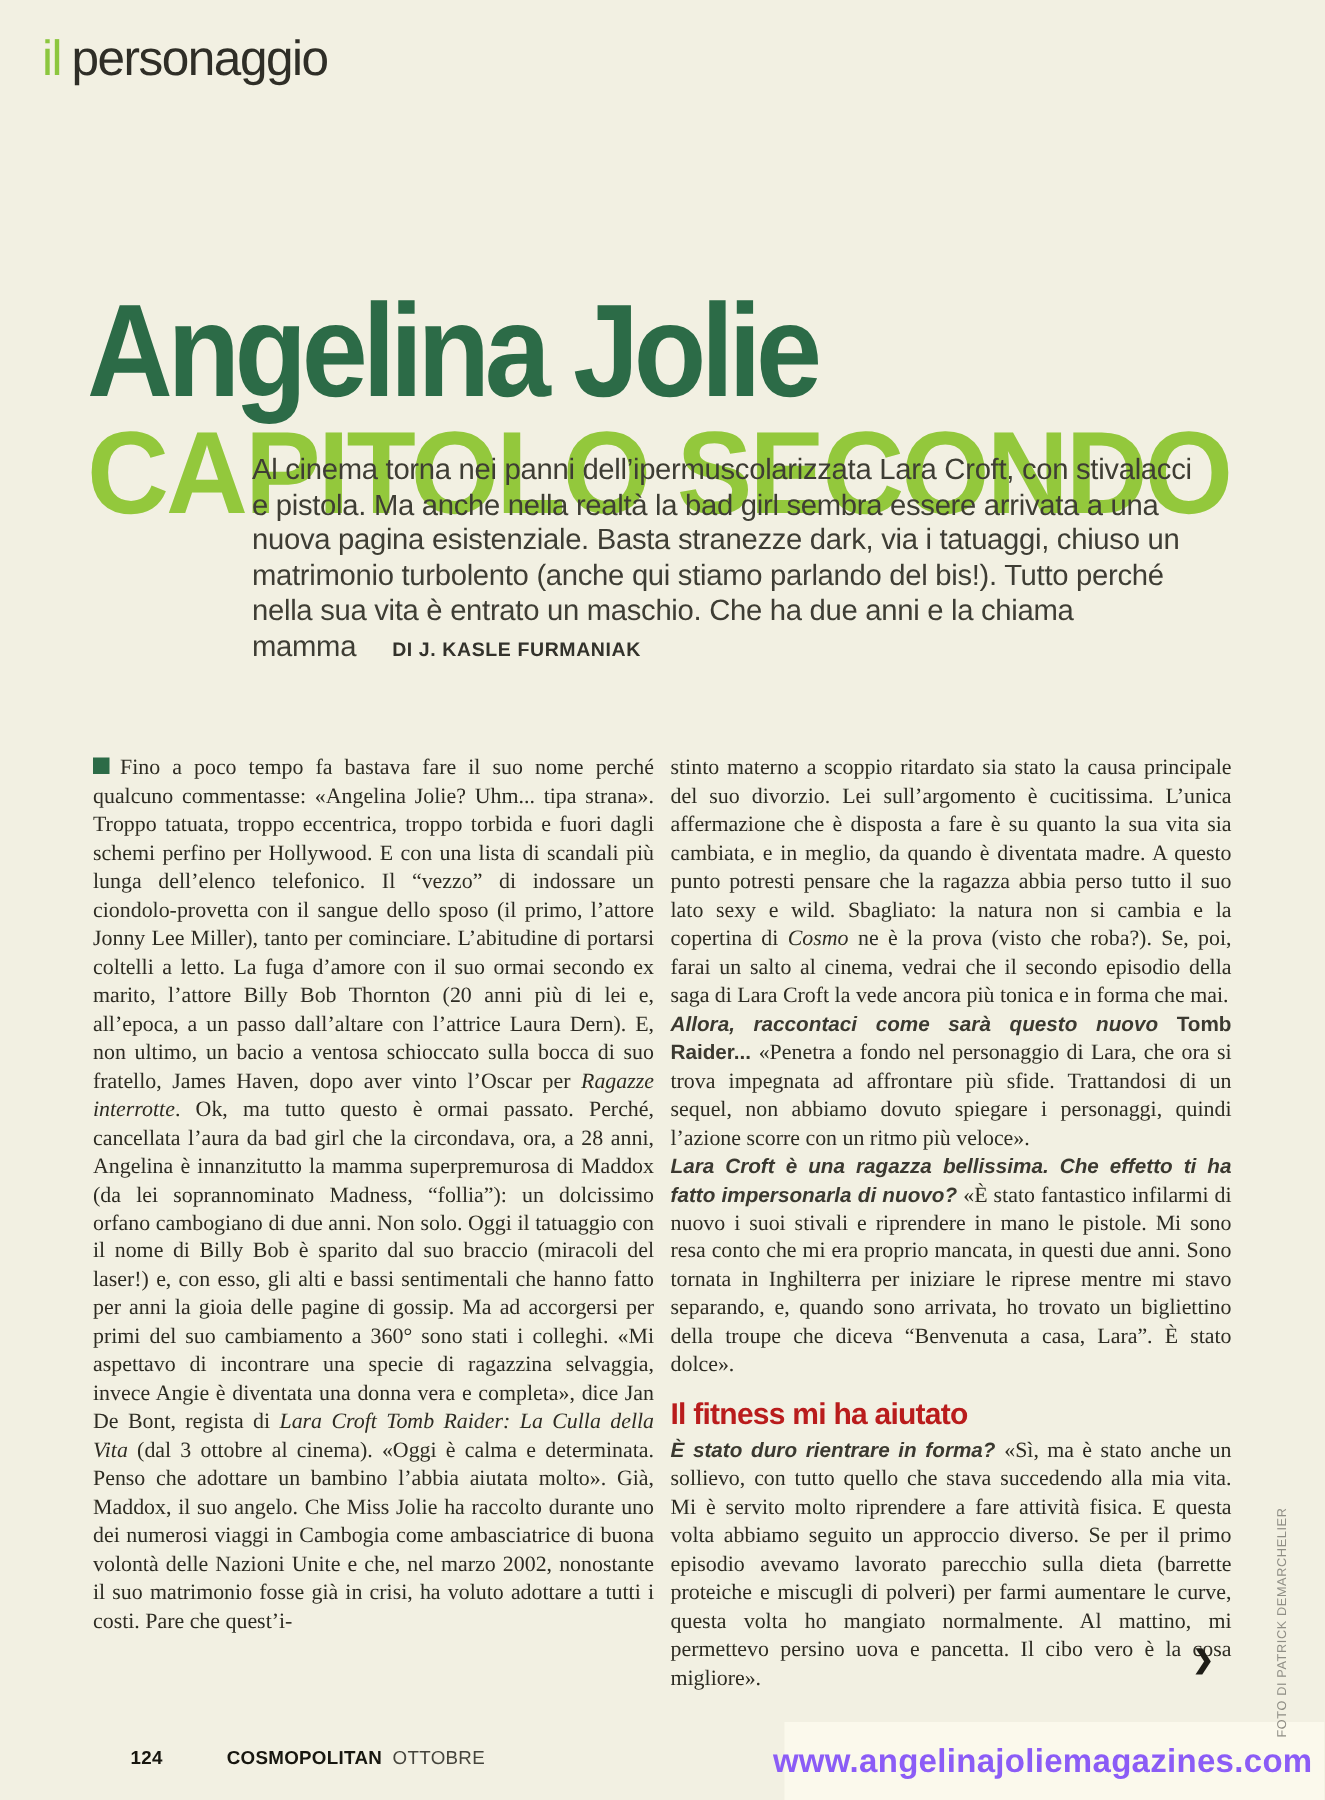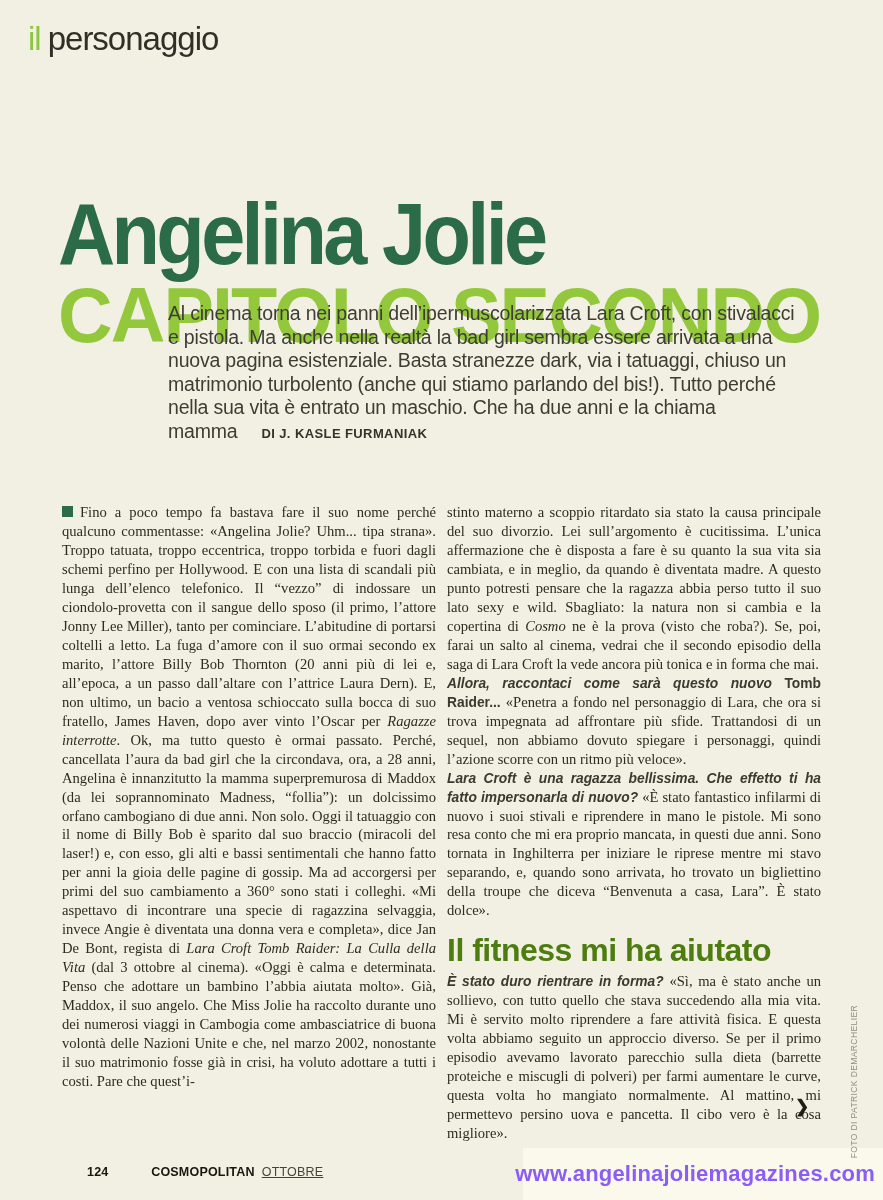--- a/index.html
+++ b/index.html
@@ -52,33 +52,33 @@
   .seg-q {
     font-family: "Liberation Sans", sans-serif;
     font-weight: 700; font-style: italic; font-size: 13.8px; color: #3b3930;
   }
   .seg-qb {
     font-family: "Liberation Sans", sans-serif;
     font-weight: 700; font-size: 13.8px; color: #3b3930;
   }
   .col-heading {
     font-family: "Liberation Sans", sans-serif;
-    font-weight: 700; font-size: 32px; color: #4d7c0f;
+    font-weight: 700; font-size: 20px; color: #b91c1c;
     letter-spacing: -0.5px; margin: 12px 0 3px 0;
   }
   .continuation-arrow {
     position: absolute; left: 795px; top: 1096px;
     font-size: 17px; font-weight: 700; color: #1e1d17;
   }
   .footer-left {
     position: absolute; left: 48px; top: 1165px;
     font-size: 12.5px; color: #17160f; letter-spacing: 0.2px;
   }
   .footer-left .bold { font-weight: 700; margin-left: 39px; }
-  .footer-left .issue { font-weight: 400; color: #45443c; margin-left: 7px; text-decoration: underline; }
+  .footer-left .issue { font-weight: 400; color: #45443c; margin-left: 7px; }
   .watermark-strip {
     position: absolute; right: 0; bottom: 0; width: 360px; height: 52px;
     background: #fbf9ec;
   }
   .watermark-url {
     position: absolute; right: 8px; bottom: 13px;
     font-size: 22px; font-weight: 700; color: #8b5cf6; letter-spacing: 0.2px;
   }
   .photo-credit {
     position: absolute; right: 24px; bottom: 42px;

